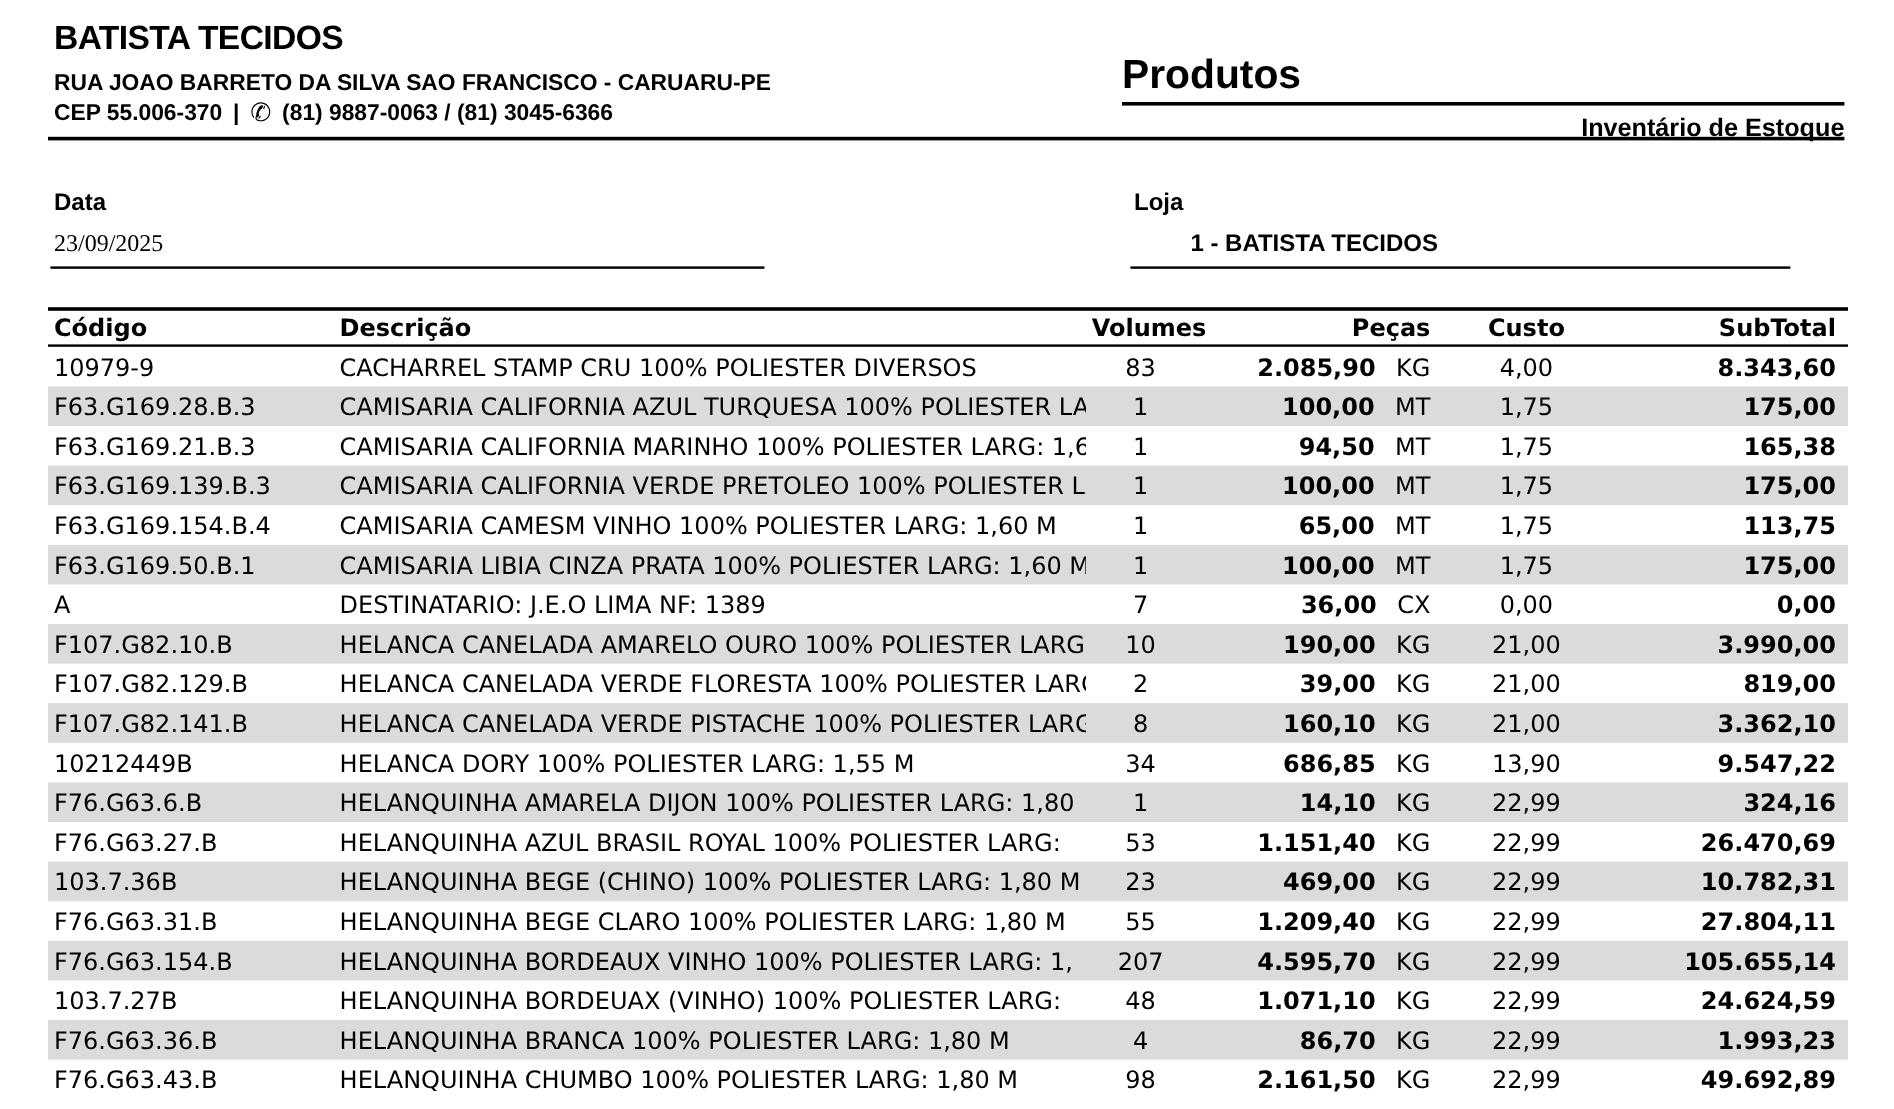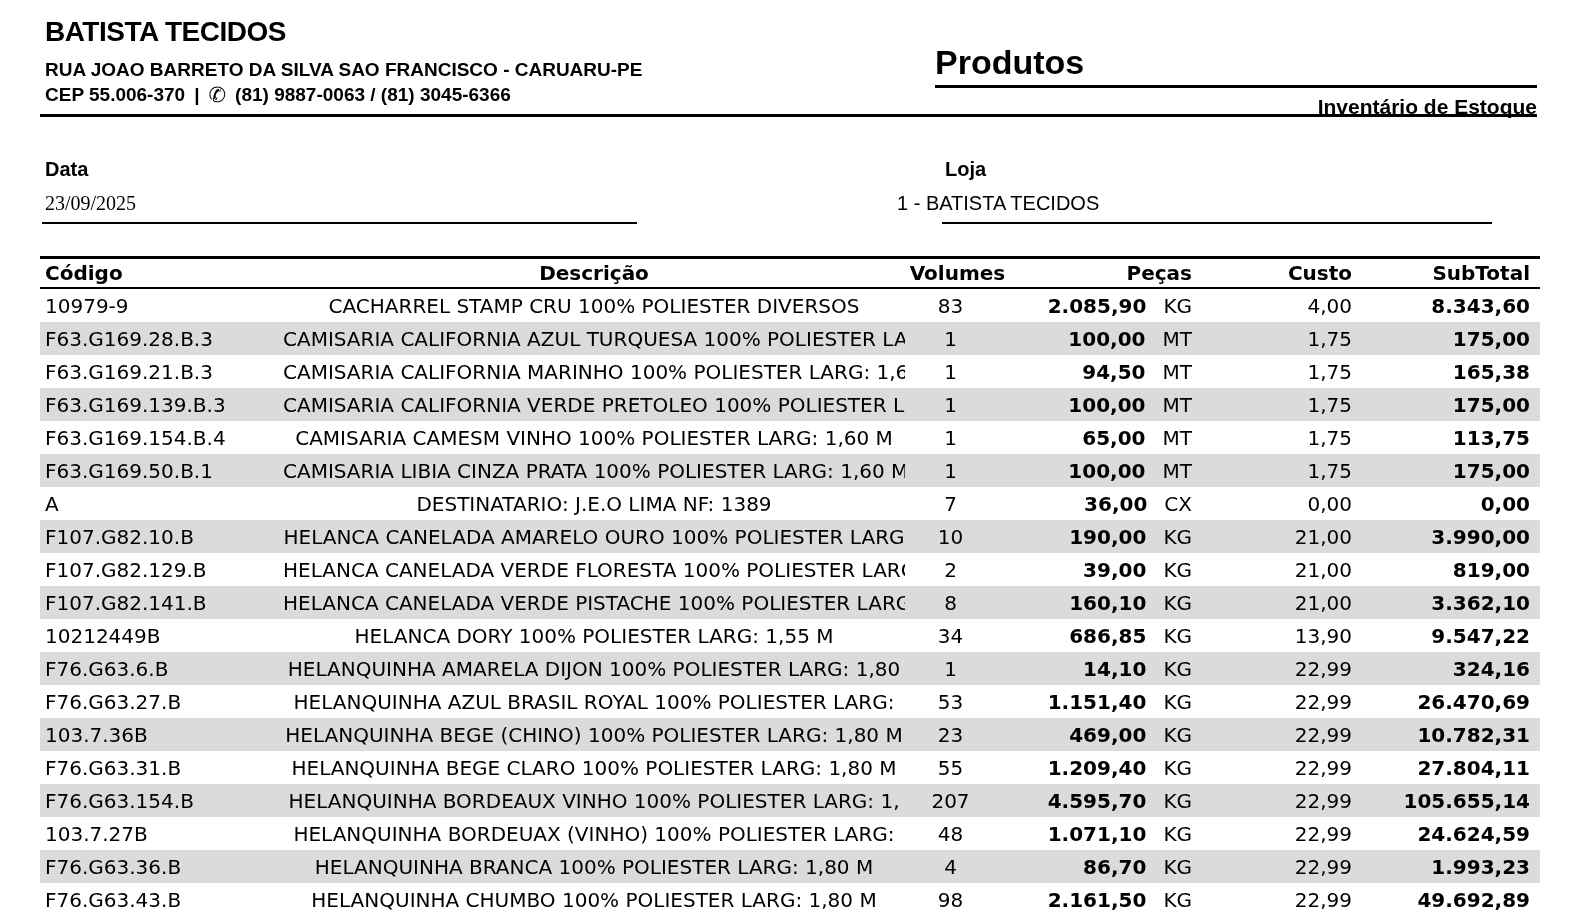--- a/index.html
+++ b/index.html
@@ -22,41 +22,41 @@
   .report       { position:absolute; left:935px; top:20px; width:602px;margin-top:23px; }
   .report-title { font-size:34px; line-height:38px; padding-bottom:4px; border-bottom:3px solid #000; }
   .report-sub   { font-size:21px; line-height:26px; text-align:right; margin-top:6px; }
 
   .divider { position:absolute; left:40px; top:114px; width:1497px; height:3px; background:#000; }
 
   
   .meta-label { position:absolute; top:158px; font-size:20px; }
   .meta-value { position:absolute; top:192px; font-size:20px; font-family:"Liberation Sans", sans-serif; }
   .d-label { left:45px; }  .d-value { left:45px;font-family:Liberation Serif, serif; }
-  .l-label { left:945px; } .l-value { left:897px; }
+  .l-label { left:945px; } .l-value { left:992px;font-weight:bold; }
   .d-line { position:absolute; left:42px;  top:222px; width:595px; height:2px; background:#000; }
   .l-line { position:absolute; left:942px; top:222px; width:550px; height:2px; background:#000; }
 
   
   .table { position:absolute; left:40px; top:256px; width:1500px; font-size:20px; }
   .grid-row {
     display:grid;
     grid-template-columns:243px 622px 105px 182px 163px 185px;
     align-items:center; height:33px;
   }
   .thead { border-top:3px solid #000; border-bottom:2px solid #000; font-weight:bold; }
   .tbody .grid-row:nth-child(even) { background:#dbdbdb; }
   .c-codigo { padding-left:5px; white-space:nowrap; overflow:hidden; }
-  .c-desc   { white-space:nowrap; overflow:hidden;text-align:center; }
+  .c-desc   { white-space:nowrap; overflow:hidden; }
   .c-vol    { text-align:center; }
   .tbody .c-vol { padding-right:14px; }
   .c-pecas  { text-align:right; white-space:nowrap; }
   .c-pecas .num  { font-weight:bold; }
   .c-pecas .unit { margin-left:17px; }
-  .c-custo  { text-align:right; padding-right:3px; white-space:nowrap; }
+  .c-custo  { text-align:center; padding-right:3px; white-space:nowrap; }
   .c-sub    { text-align:right; padding-right:10px; font-weight:bold; white-space:nowrap; }
 </style>
 </head>
 <body>
 
 <div class="page">
 
   <div class="company hdr">
     <div class="company-name">BATISTA TECIDOS</div>
     <div class="company-addr">RUA JOAO BARRETO DA SILVA SAO FRANCISCO - CARUARU-PE</div>

